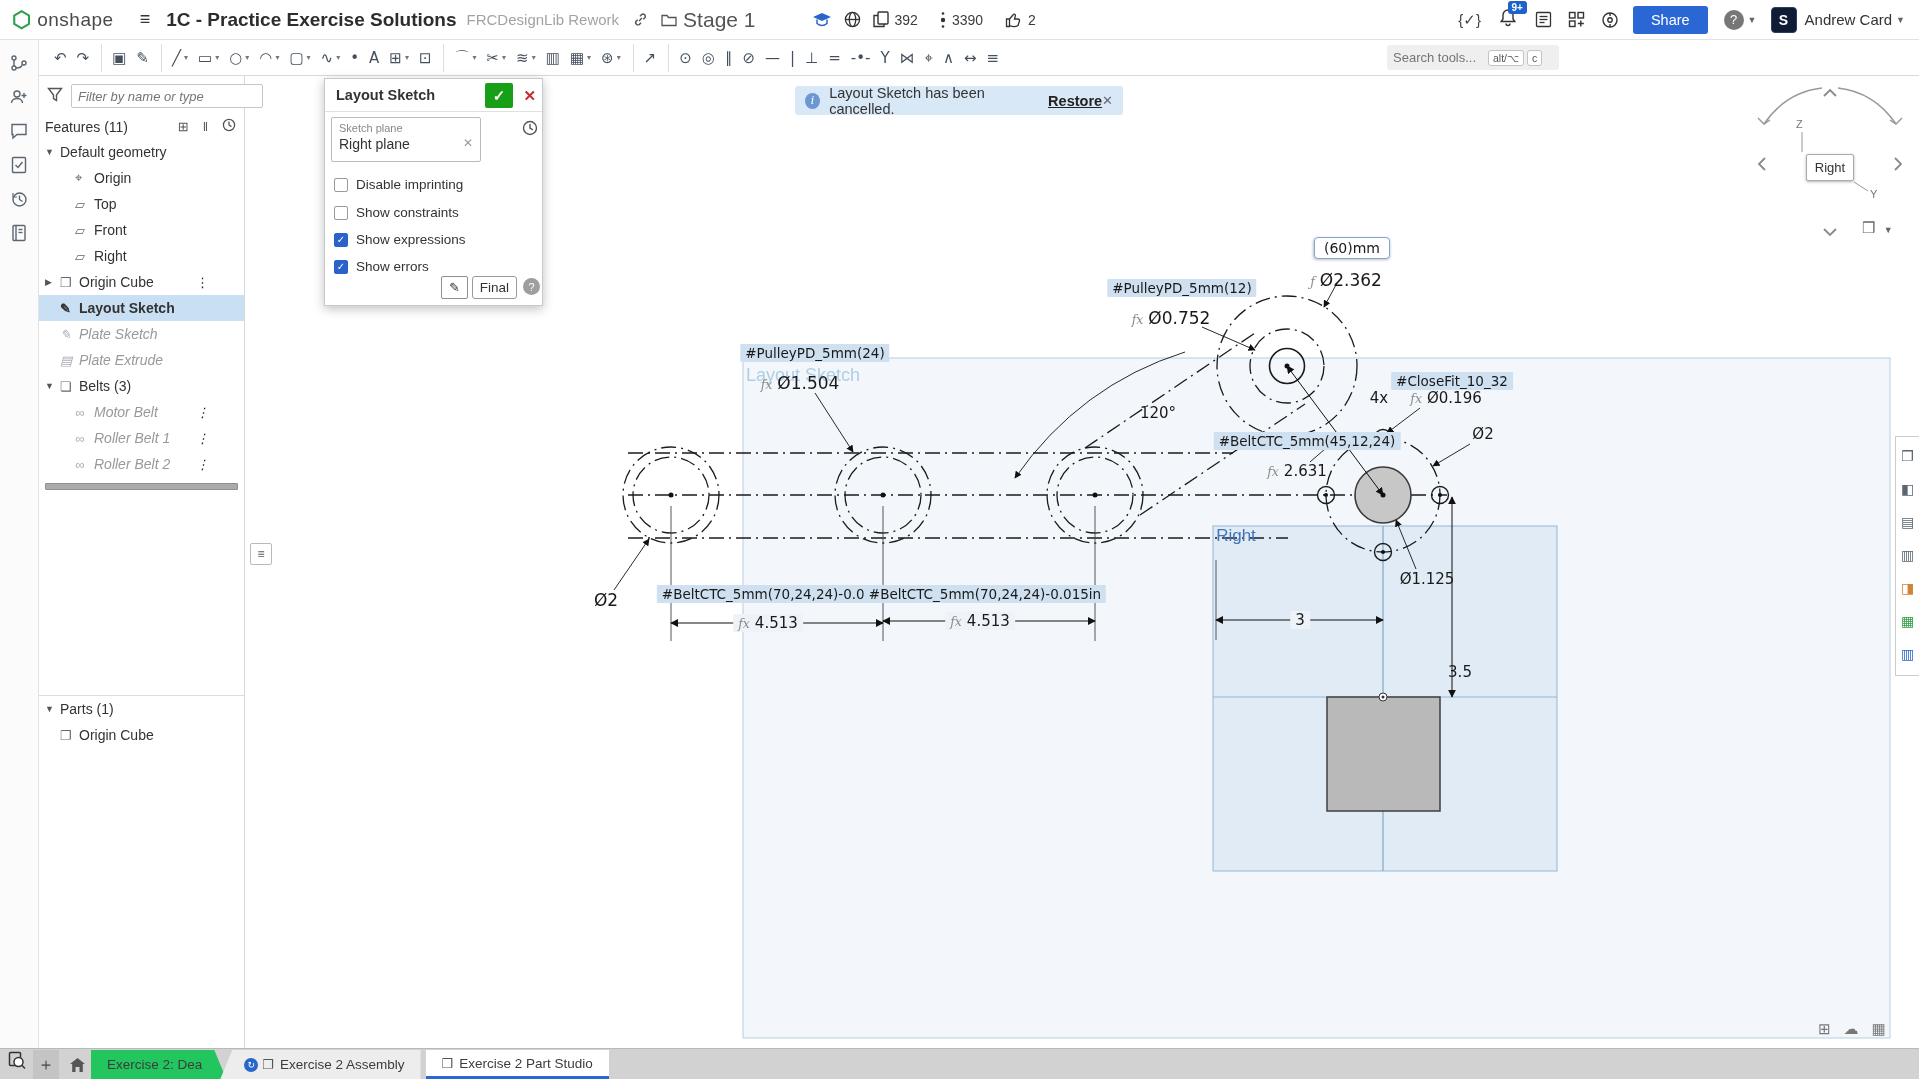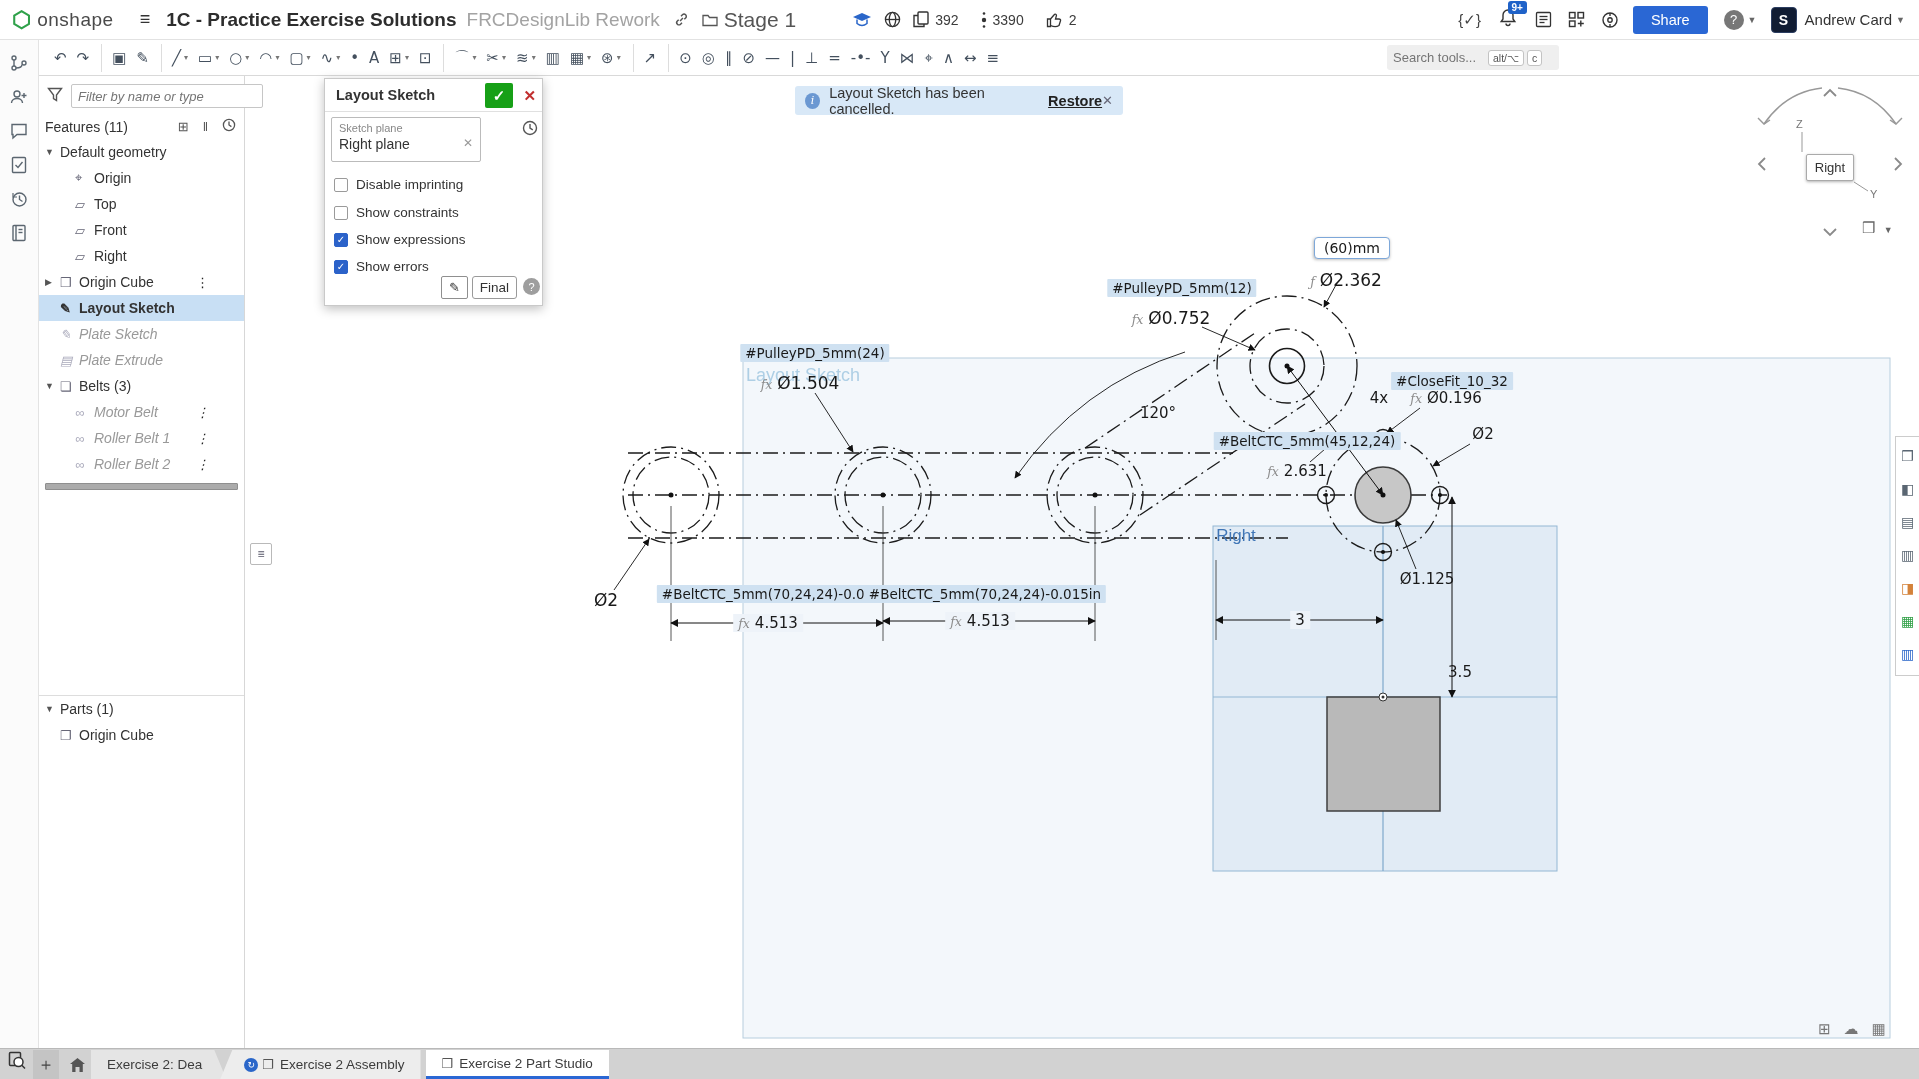--- a/index.html
+++ b/index.html
@@ -5,21 +5,21 @@
   *{box-sizing:border-box;margin:0;padding:0}
   html,body{width:1919px;height:1079px;overflow:hidden;font-family:"Liberation Sans",sans-serif;background:#fff;color:#333}
   
   #topbar{position:absolute;left:0;top:0;width:1919px;height:40px;background:#fff;border-bottom:1px solid #e2e2e2;z-index:30;display:flex;align-items:center}
   .tb-ic{display:inline-flex;align-items:center;justify-content:center;color:#444}
   .tb-ic svg{display:block}
   #logo-mark{margin-left:12px;color:#2fa14a;font-size:22px;font-weight:bold}
   #logo-text{font-size:19px;color:#4a4a4a;margin-left:6px;letter-spacing:.5px}
   #hamburger{margin-left:26px;font-size:18px;color:#333}
   #doc-title{margin-left:16px;font-size:19px;font-weight:bold;color:#2d2d2d;white-space:nowrap}
-  #doc-subtitle{margin-left:10px;font-size:19px;color:#a3a3a3;white-space:nowrap}
+  #doc-subtitle{margin-left:10px;font-size:15px;color:#a3a3a3;white-space:nowrap}
   .tstat{font-size:14px;color:#3c3c3c;margin-left:6px}
   #share-btn{background:#2a67d4;color:#fff;font-size:14.5px;padding:6px 18px;border-radius:3px;margin-left:14px}
   #help-circle{width:20px;height:20px;border-radius:50%;background:#777;color:#fff;font-size:13px;display:inline-flex;align-items:center;justify-content:center;margin-left:16px}
   .caret{font-size:9px;color:#666;margin-left:4px}
   #avatar{width:26px;height:26px;border-radius:4px;background:#101c33;color:#fff;font-size:14px;font-weight:bold;display:inline-flex;align-items:center;justify-content:center;margin-left:14px;border:1px solid #2b3d61}
   #user-name{font-size:15px;color:#333;margin-left:8px}
   #bell-wrap{position:relative;margin-left:18px}
   #bell-badge{position:absolute;top:-7px;right:-10px;background:#1f62c8;color:#fff;font-size:10px;padding:1px 4px;border-radius:3px;font-weight:bold}
   
   #toolbar{position:absolute;left:39px;top:40px;width:1880px;height:36px;background:#fff;border-bottom:1px solid #d9d9d9;display:flex;align-items:center;z-index:25;padding-left:10px}
@@ -94,21 +94,21 @@
   .rbtn{width:22px;height:33px;display:flex;align-items:center;justify-content:center;font-size:14px;color:#5a6672}
   .rbtn i{font-style:normal}
   
   #canvas-status{position:absolute;left:1818px;top:1020px;z-index:5;display:flex;gap:13px;color:#777;font-size:15px}
   
   #bottombar{position:absolute;left:0;top:1048px;width:1919px;height:31px;background:#d2d2d2;border-top:1px solid #b9b9b9;z-index:30;display:flex;align-items:flex-end}
   #bb-search{margin:0 6px 5px 8px;color:#333}
   #bb-plus{width:26px;height:29px;background:#c4c4c4;color:#444;font-size:17px;display:flex;align-items:center;justify-content:center;margin-right:4px}
   #bb-home{width:28px;height:29px;display:flex;align-items:center;justify-content:center;color:#555}
   .tab{height:29px;display:flex;align-items:center;font-size:13.5px;color:#3c3c3c;padding:0 16px;white-space:nowrap}
-  #tab-1{background:#e5e5e5;clip-path:polygon(0 0,calc(100% - 12px) 0,100% 100%,0 100%);padding-right:24px}
+  #tab-1{background:#22c55e;clip-path:polygon(0 0,calc(100% - 12px) 0,100% 100%,0 100%);padding-right:24px}
   #tab-2{background:#ededed;clip-path:polygon(12px 0,100% 0,100% 100%,0 100%);margin-left:-6px;padding-left:24px}
   #tab-3{background:#fff;border-bottom:3px solid #2a67d4;margin-left:5px}
   .tabico{margin-right:6px;display:inline-flex;align-items:center}
   #sync-ico{width:14px;height:14px;border-radius:50%;background:#2a66c9;color:#fff;font-size:9px;display:inline-flex;align-items:center;justify-content:center;margin-right:4px}
   .docico{color:#555;font-size:13px}
 </style>
 </head>
 <body>
 
 <div id="canvas">

